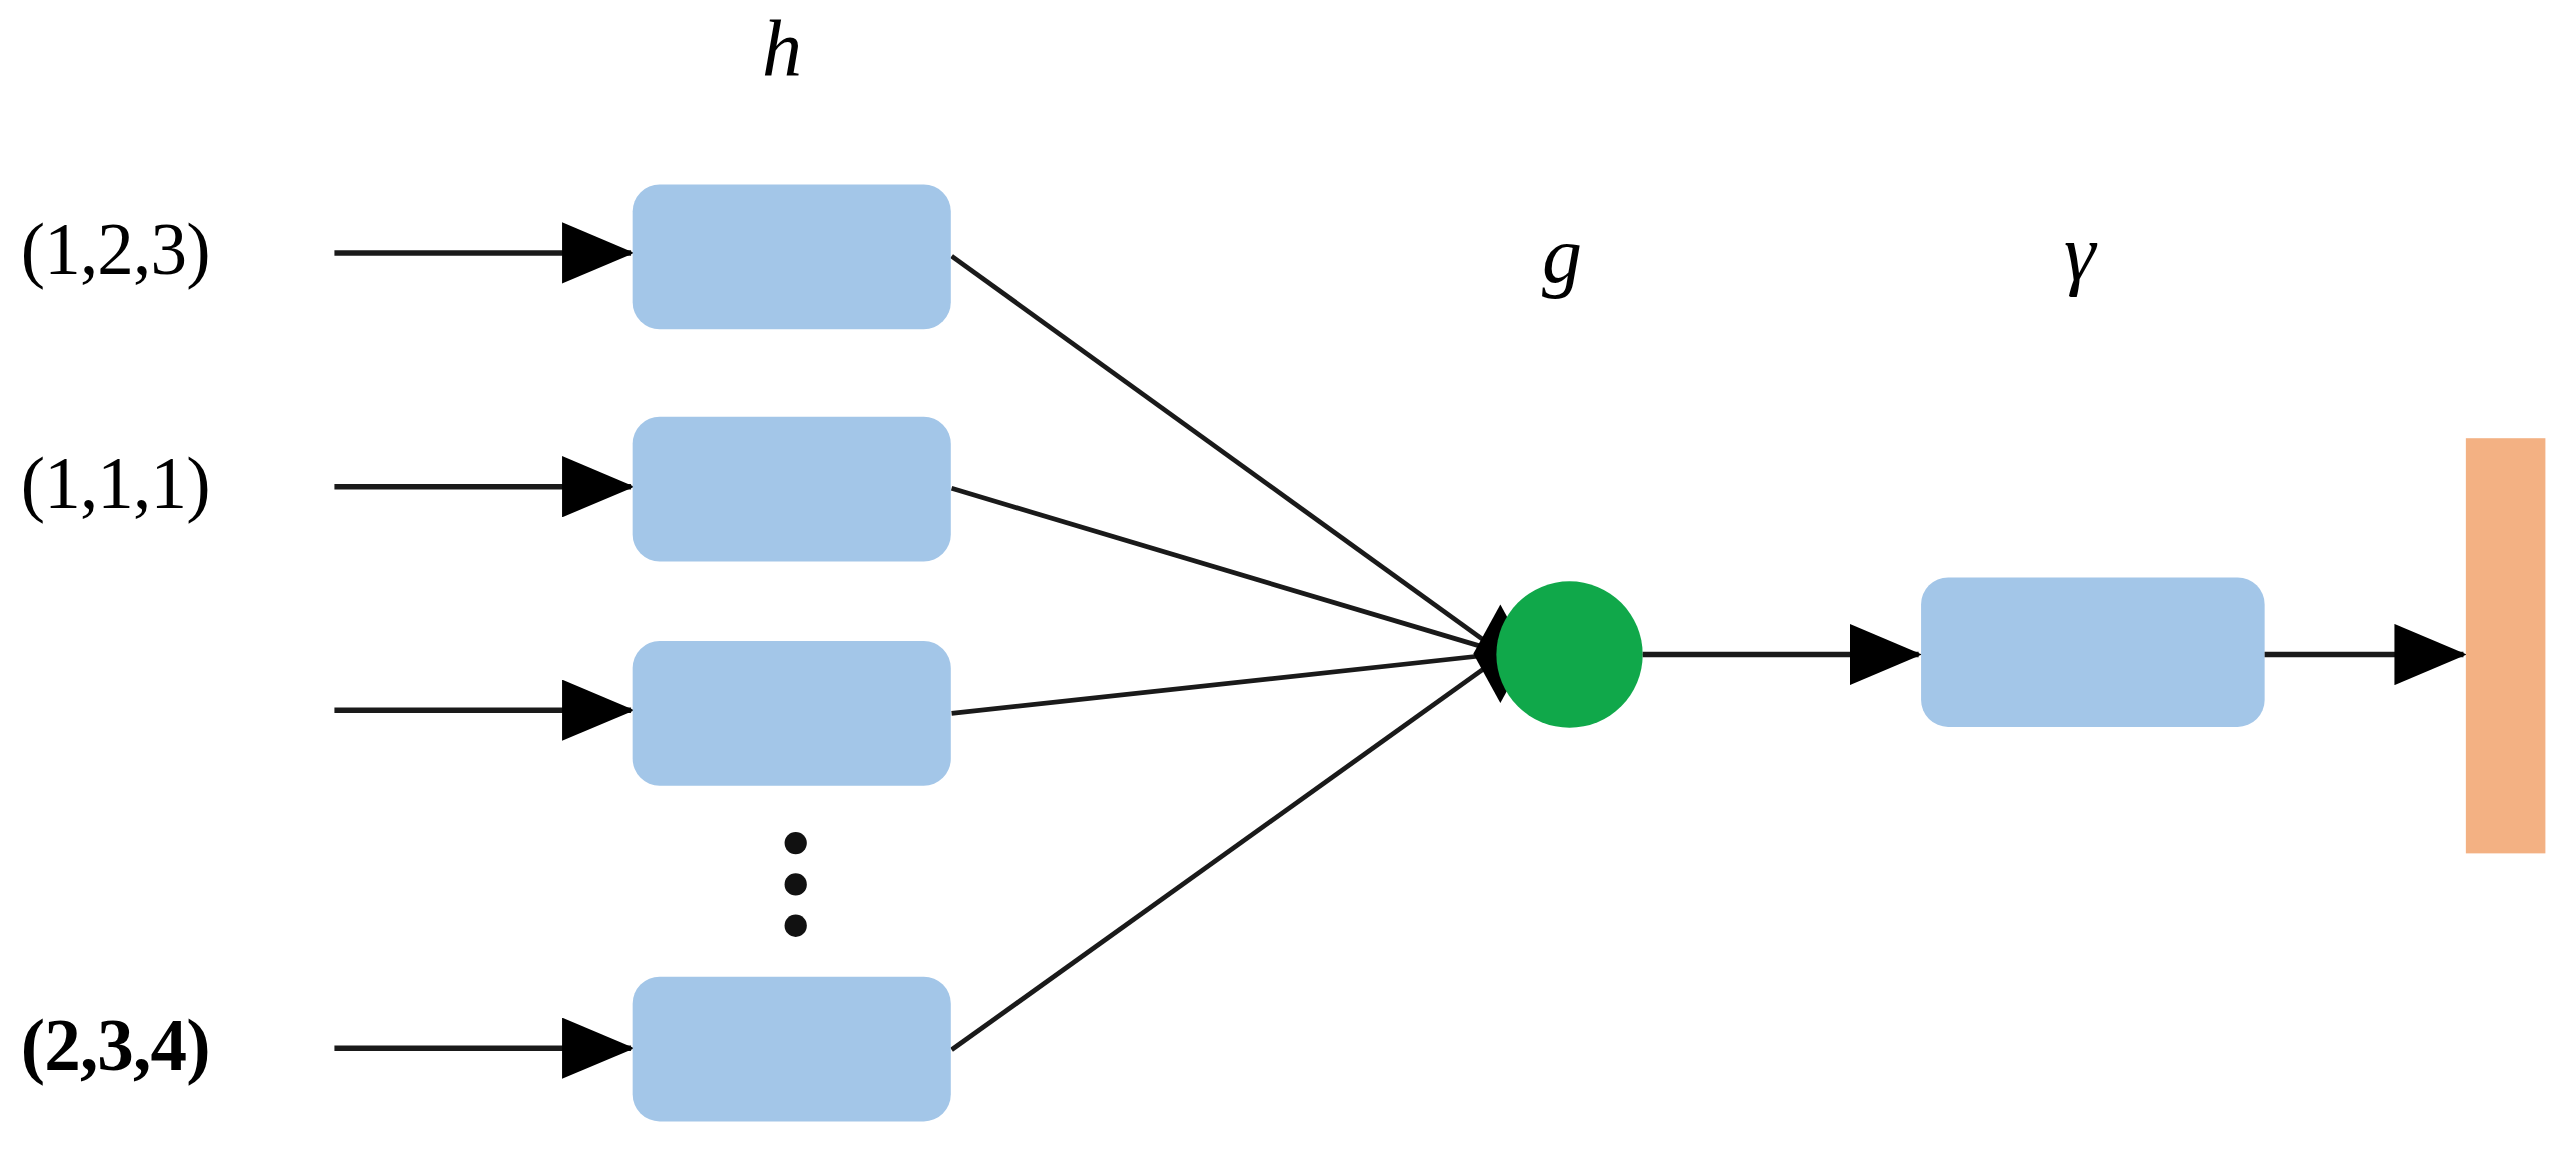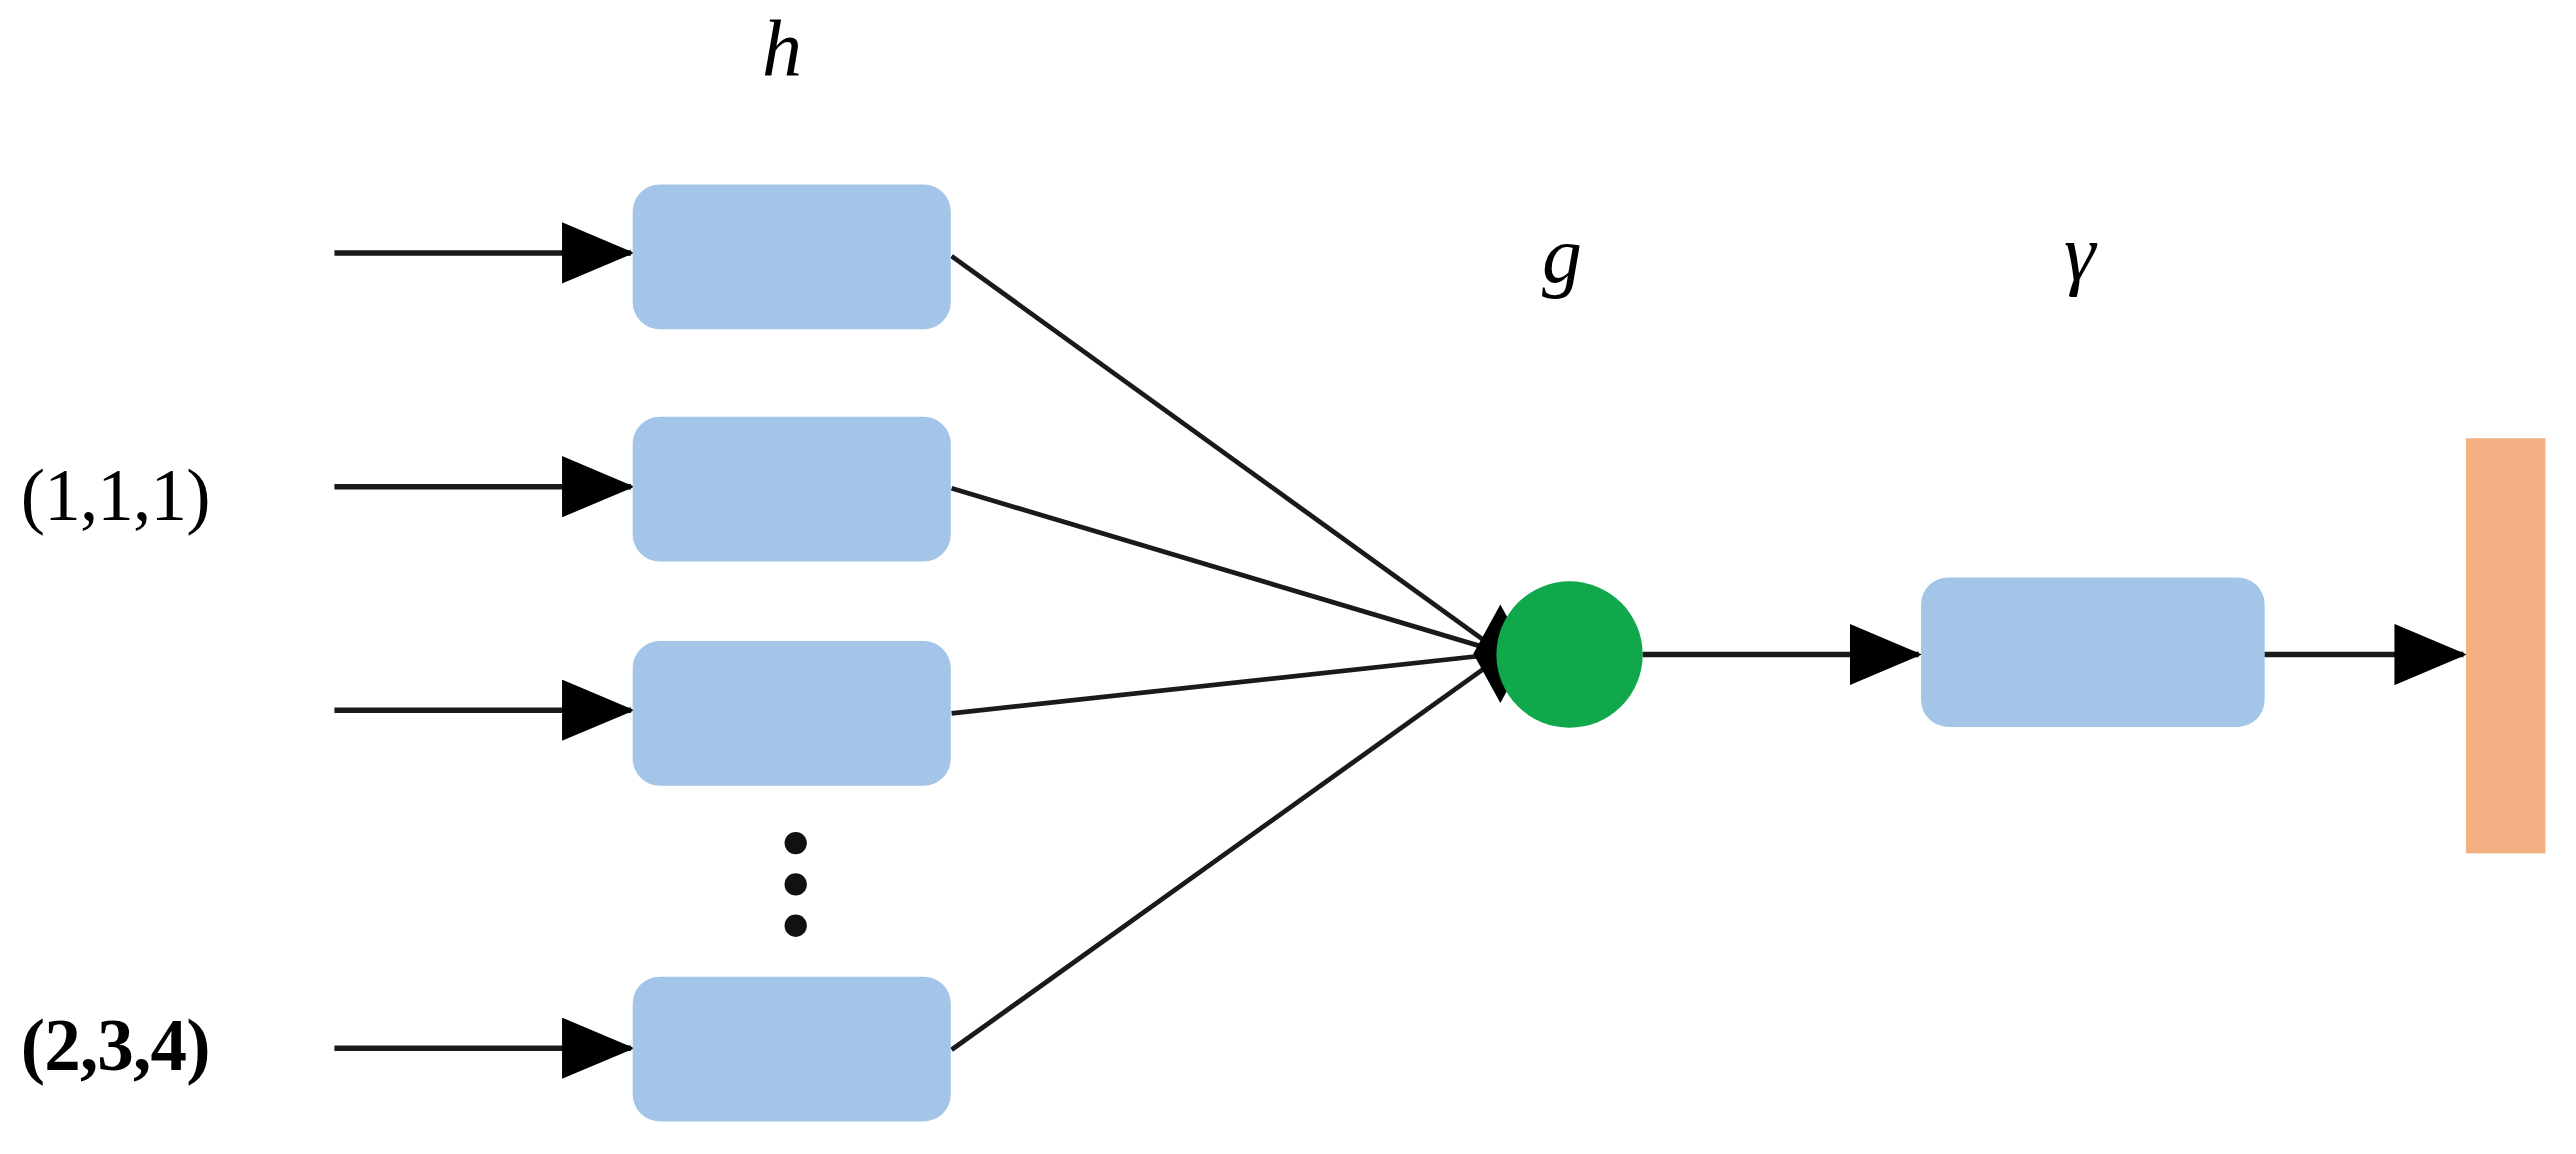--- a/index.html
+++ b/index.html
@@ -89,21 +89,22 @@
 
     <line x1="2065" y1="823" x2="2412" y2="823" stroke="#1a1a1a" stroke-width="7" marker-end="url(#arrowhead)"></line>
 
     <rect x="2415" y="726" width="432" height="188" rx="34" ry="34" fill="#A3C6E8"></rect>
 
     <line x1="2847" y1="823" x2="3097" y2="823" stroke="#1a1a1a" stroke-width="7" marker-end="url(#arrowhead)"></line>
 
     <rect x="3100" y="551" width="100" height="522" fill="#F3B183"></rect>
   </svg>
 
-  <div class="input-label" style="left:20.7px; top:459px;">(1,1,1)</div>
+  <div class="input-label" style="left:20.7px; top:213px;">(1,2,3)</div>
+  <div class="input-label" style="left:20.7px; top:447px;">(1,1,1)</div>
   <div class="input-label" style="left:20.7px; top:1009px;font-weight:bold;">(2,3,4)</div>
 
   <div class="fn-label" style="left:762px; top:8px;">h</div>
   <div class="fn-label" style="left:1542px; top:215px;">g</div>
   <div class="fn-label" style="left:2064px; top:213px;">γ</div>
 
 </div>
 
 
 </body></html>

